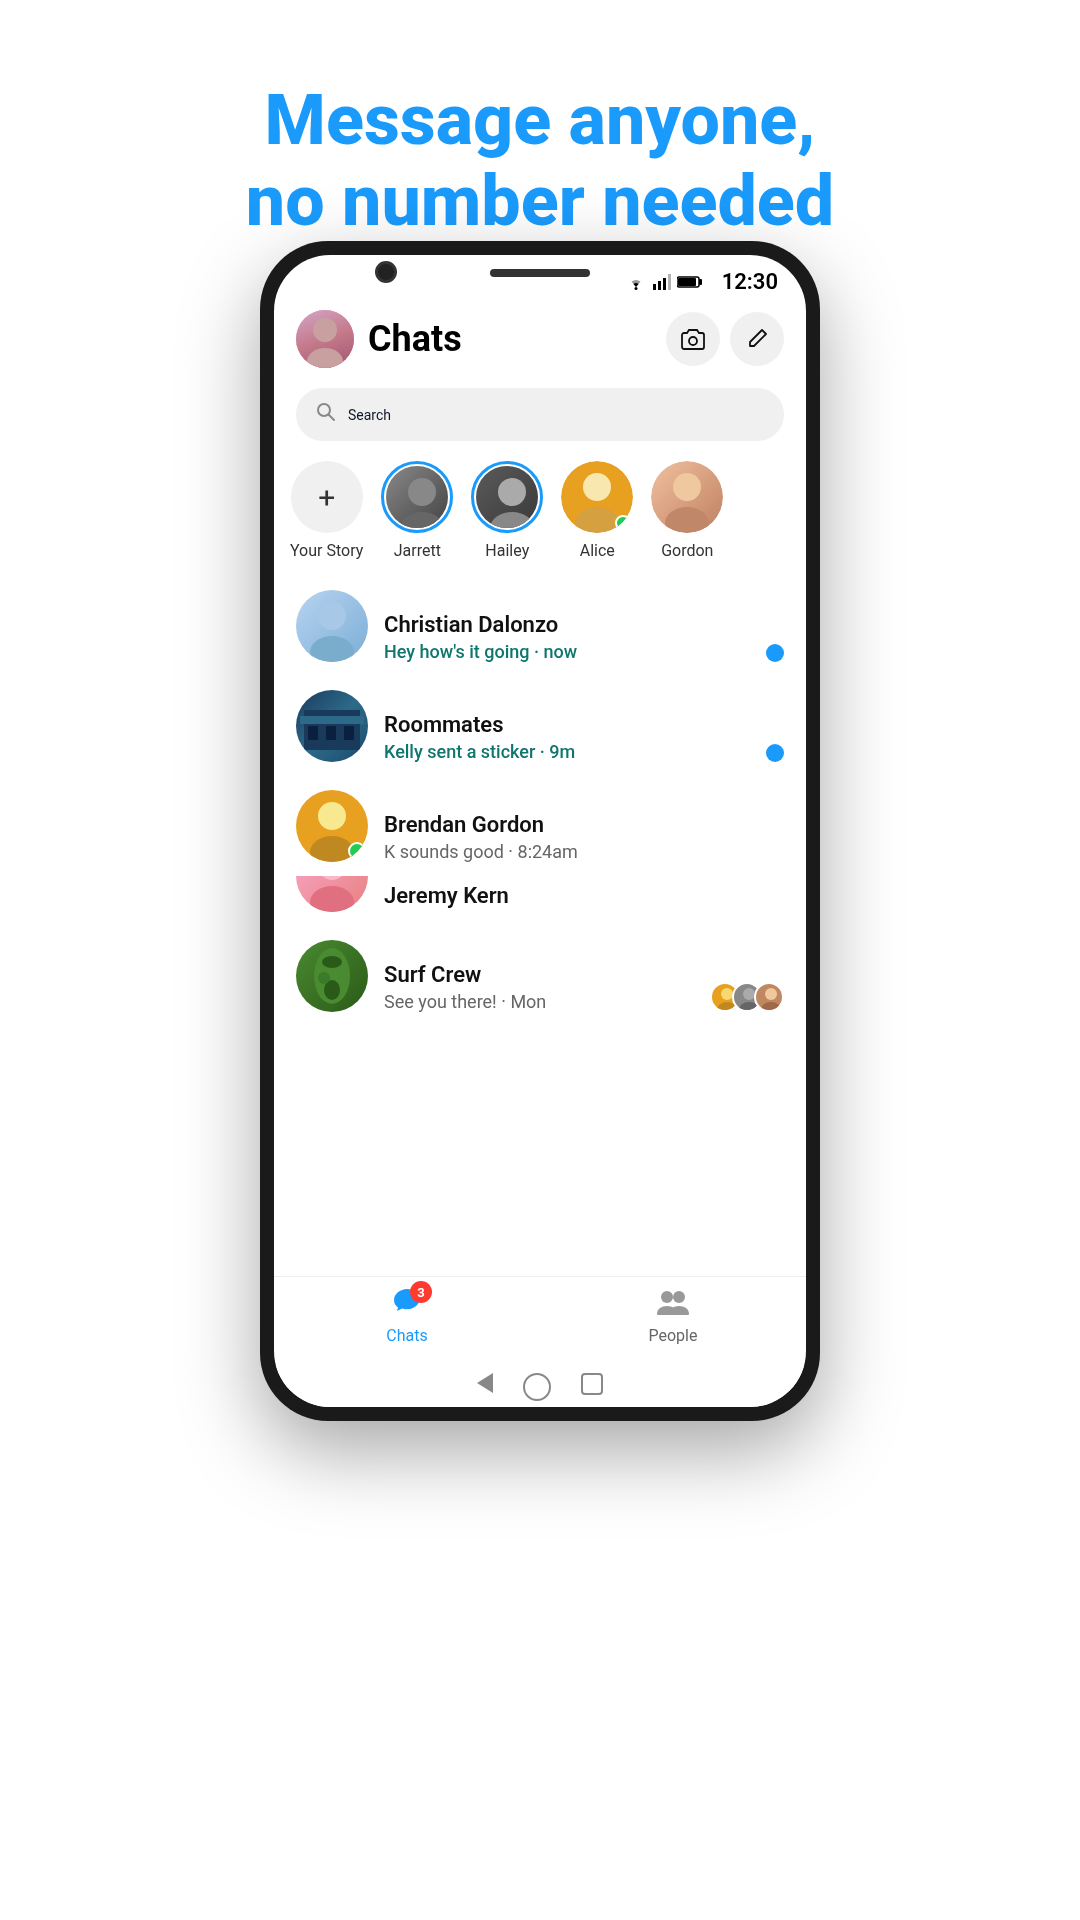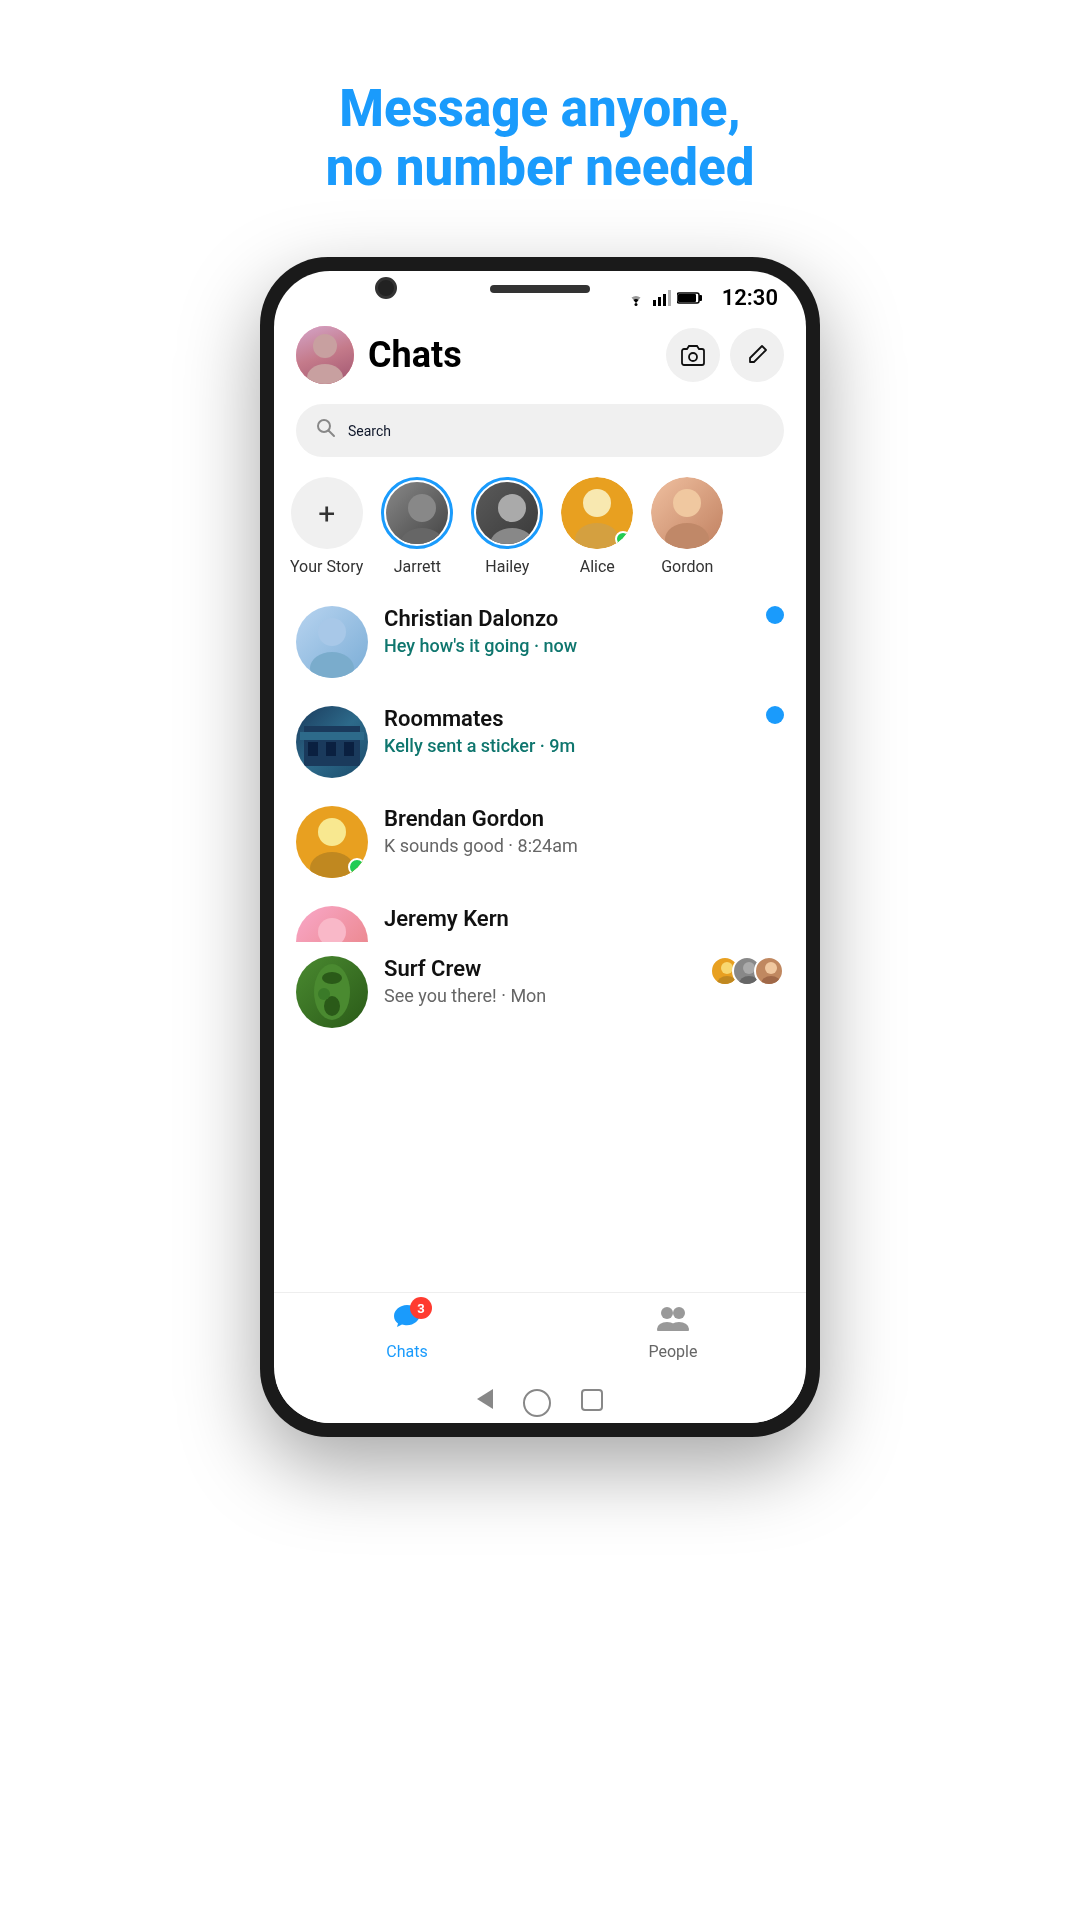--- a/index.html
+++ b/index.html
@@ -9,25 +9,24 @@
       display: flex;
       flex-direction: column;
       align-items: center;
       width: 1080px;
       min-height: 1920px;
     }
 
     .headline {
       text-align: center;
       color: #1a9bfc;
-      font-size: 51px;
+      font-size: 70px;
       font-weight: 800;
       line-height: 1.15;
       margin-top: 80px;
-      margin-bottom: 60px;
       padding: 0 80px;
     }
 
     .phone-wrapper {
       position: relative;
       width: 560px;
       height: 1180px;
     }
 
     .phone-outer {
@@ -244,21 +243,21 @@
     }
 
     
     .chat-list {
       flex: 1;
       overflow: hidden;
     }
 
     .chat-item {
       display: flex;
-      align-items: flex-start;
+      align-items: flex-end;
       padding: 14px 22px;
       cursor: pointer;
       position: relative;
     }
 
     .chat-avatar {
       width: 72px;
       height: 72px;
       border-radius: 50%;
       overflow: hidden;

